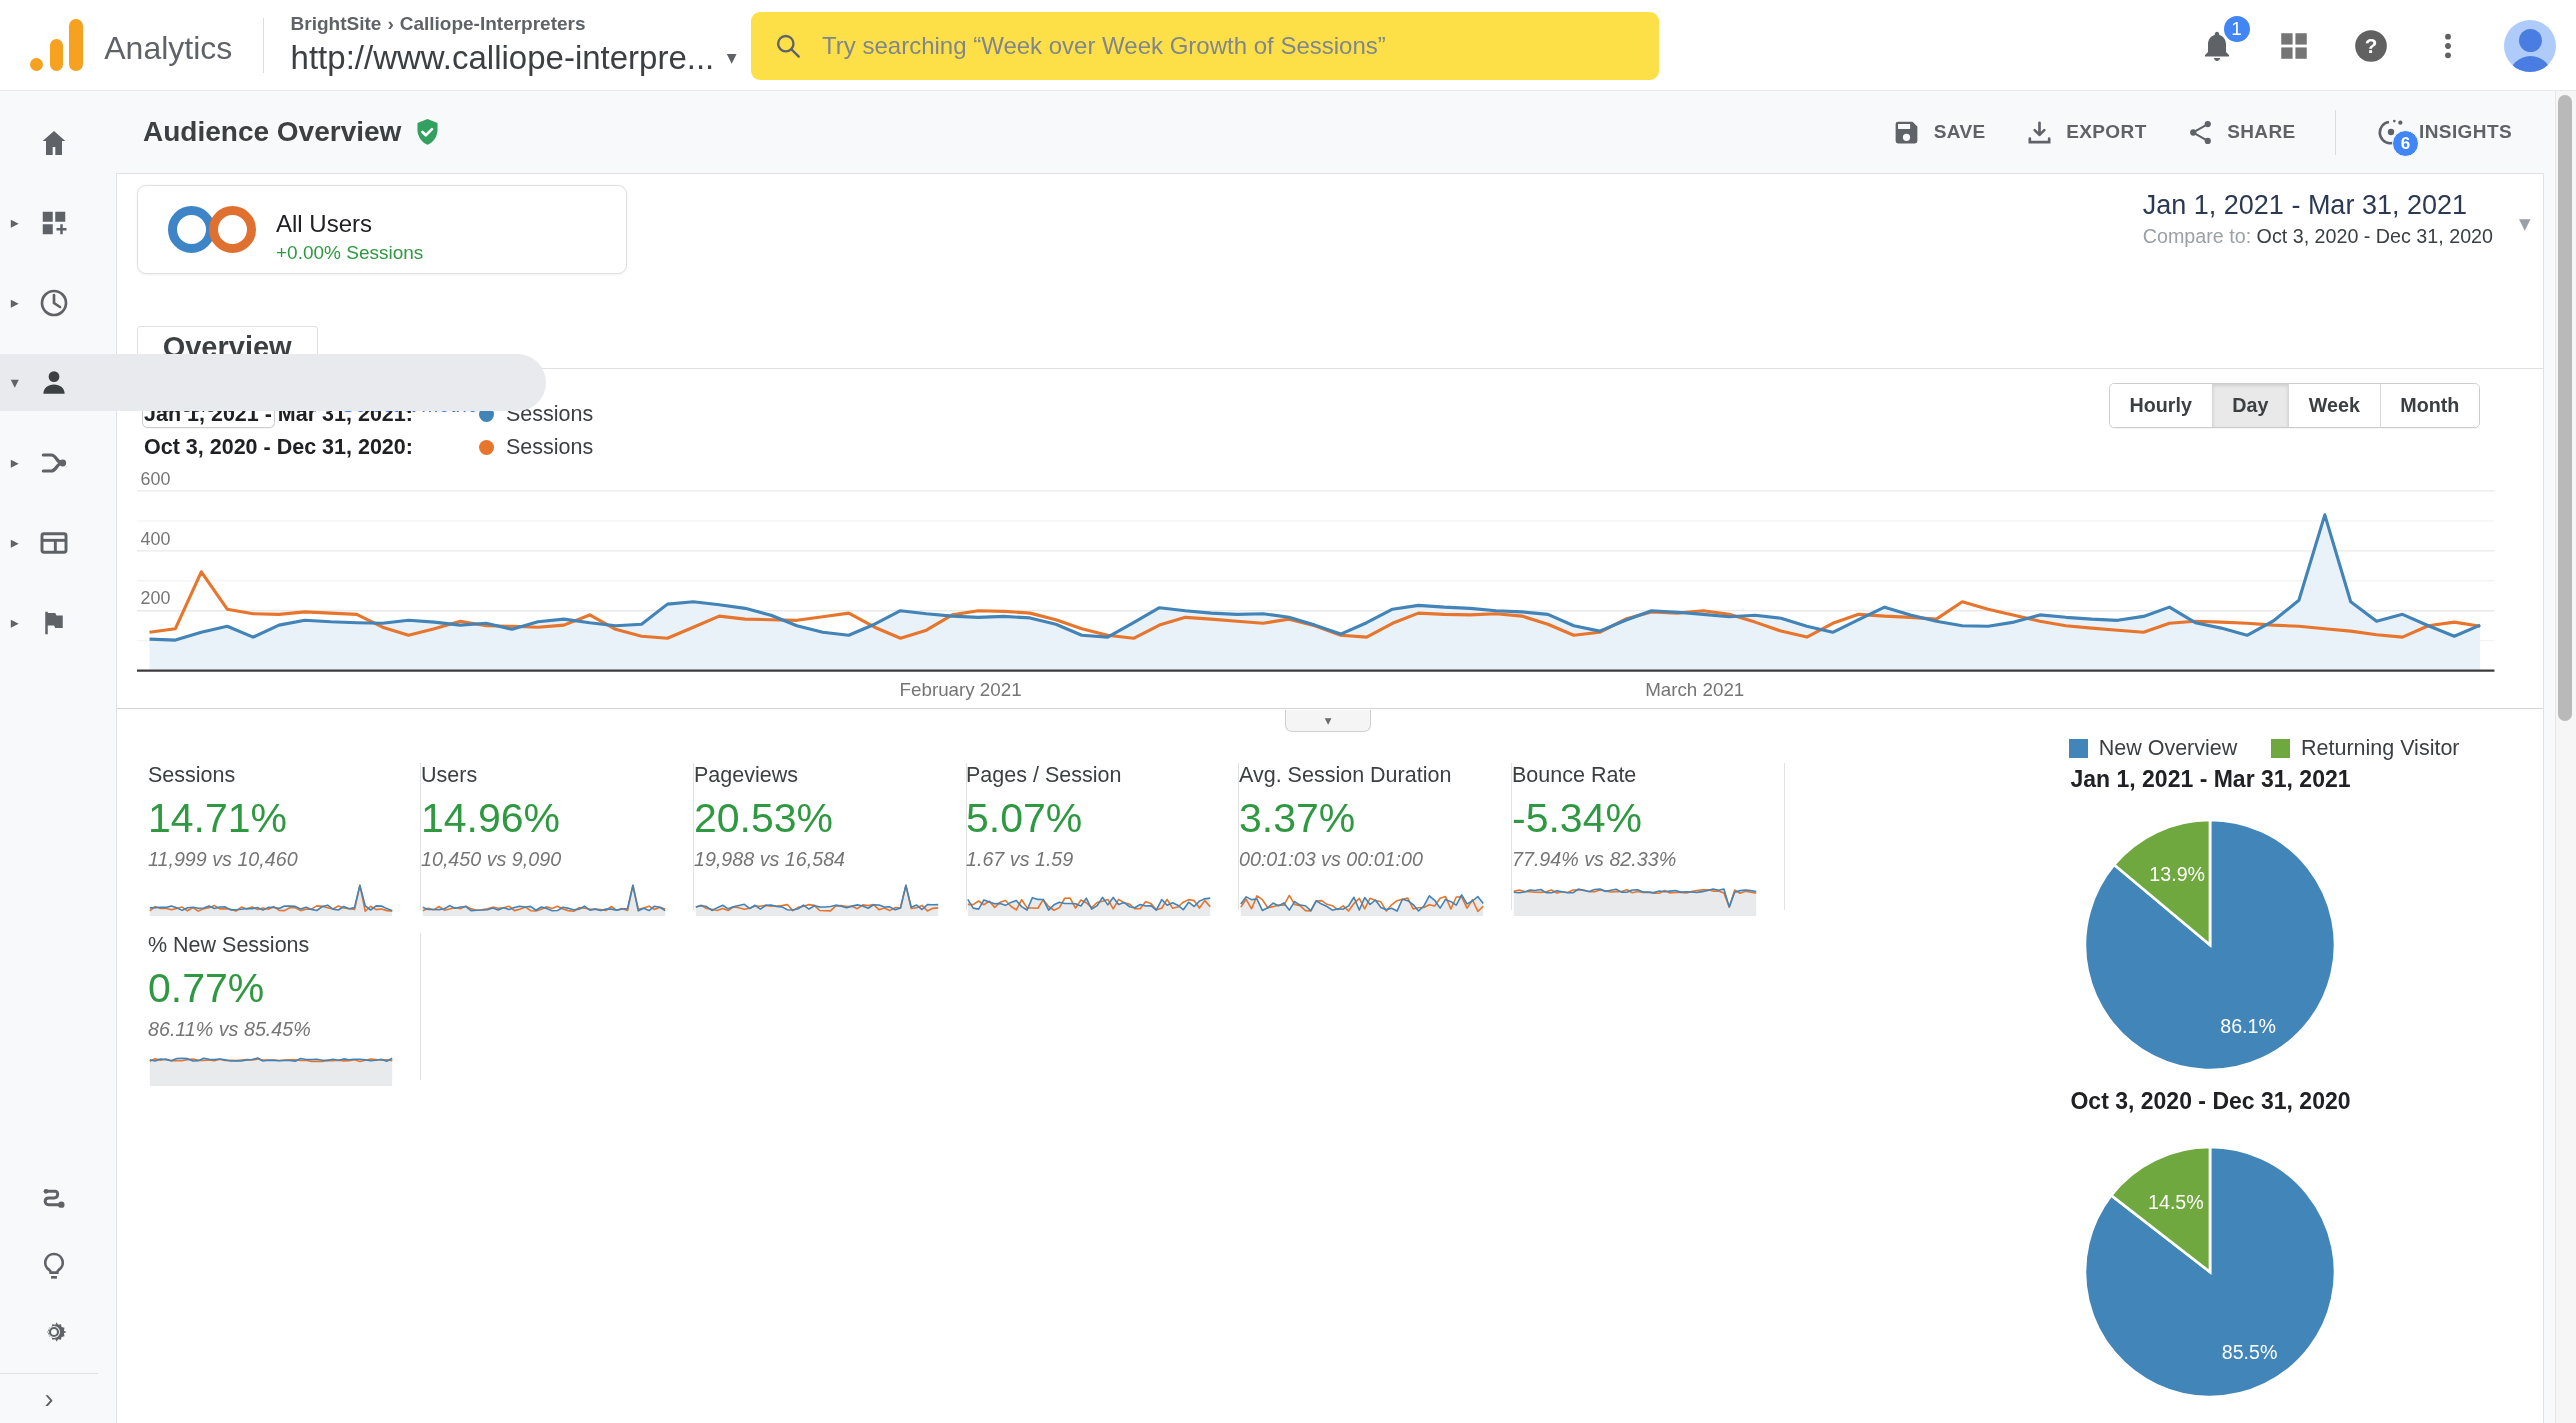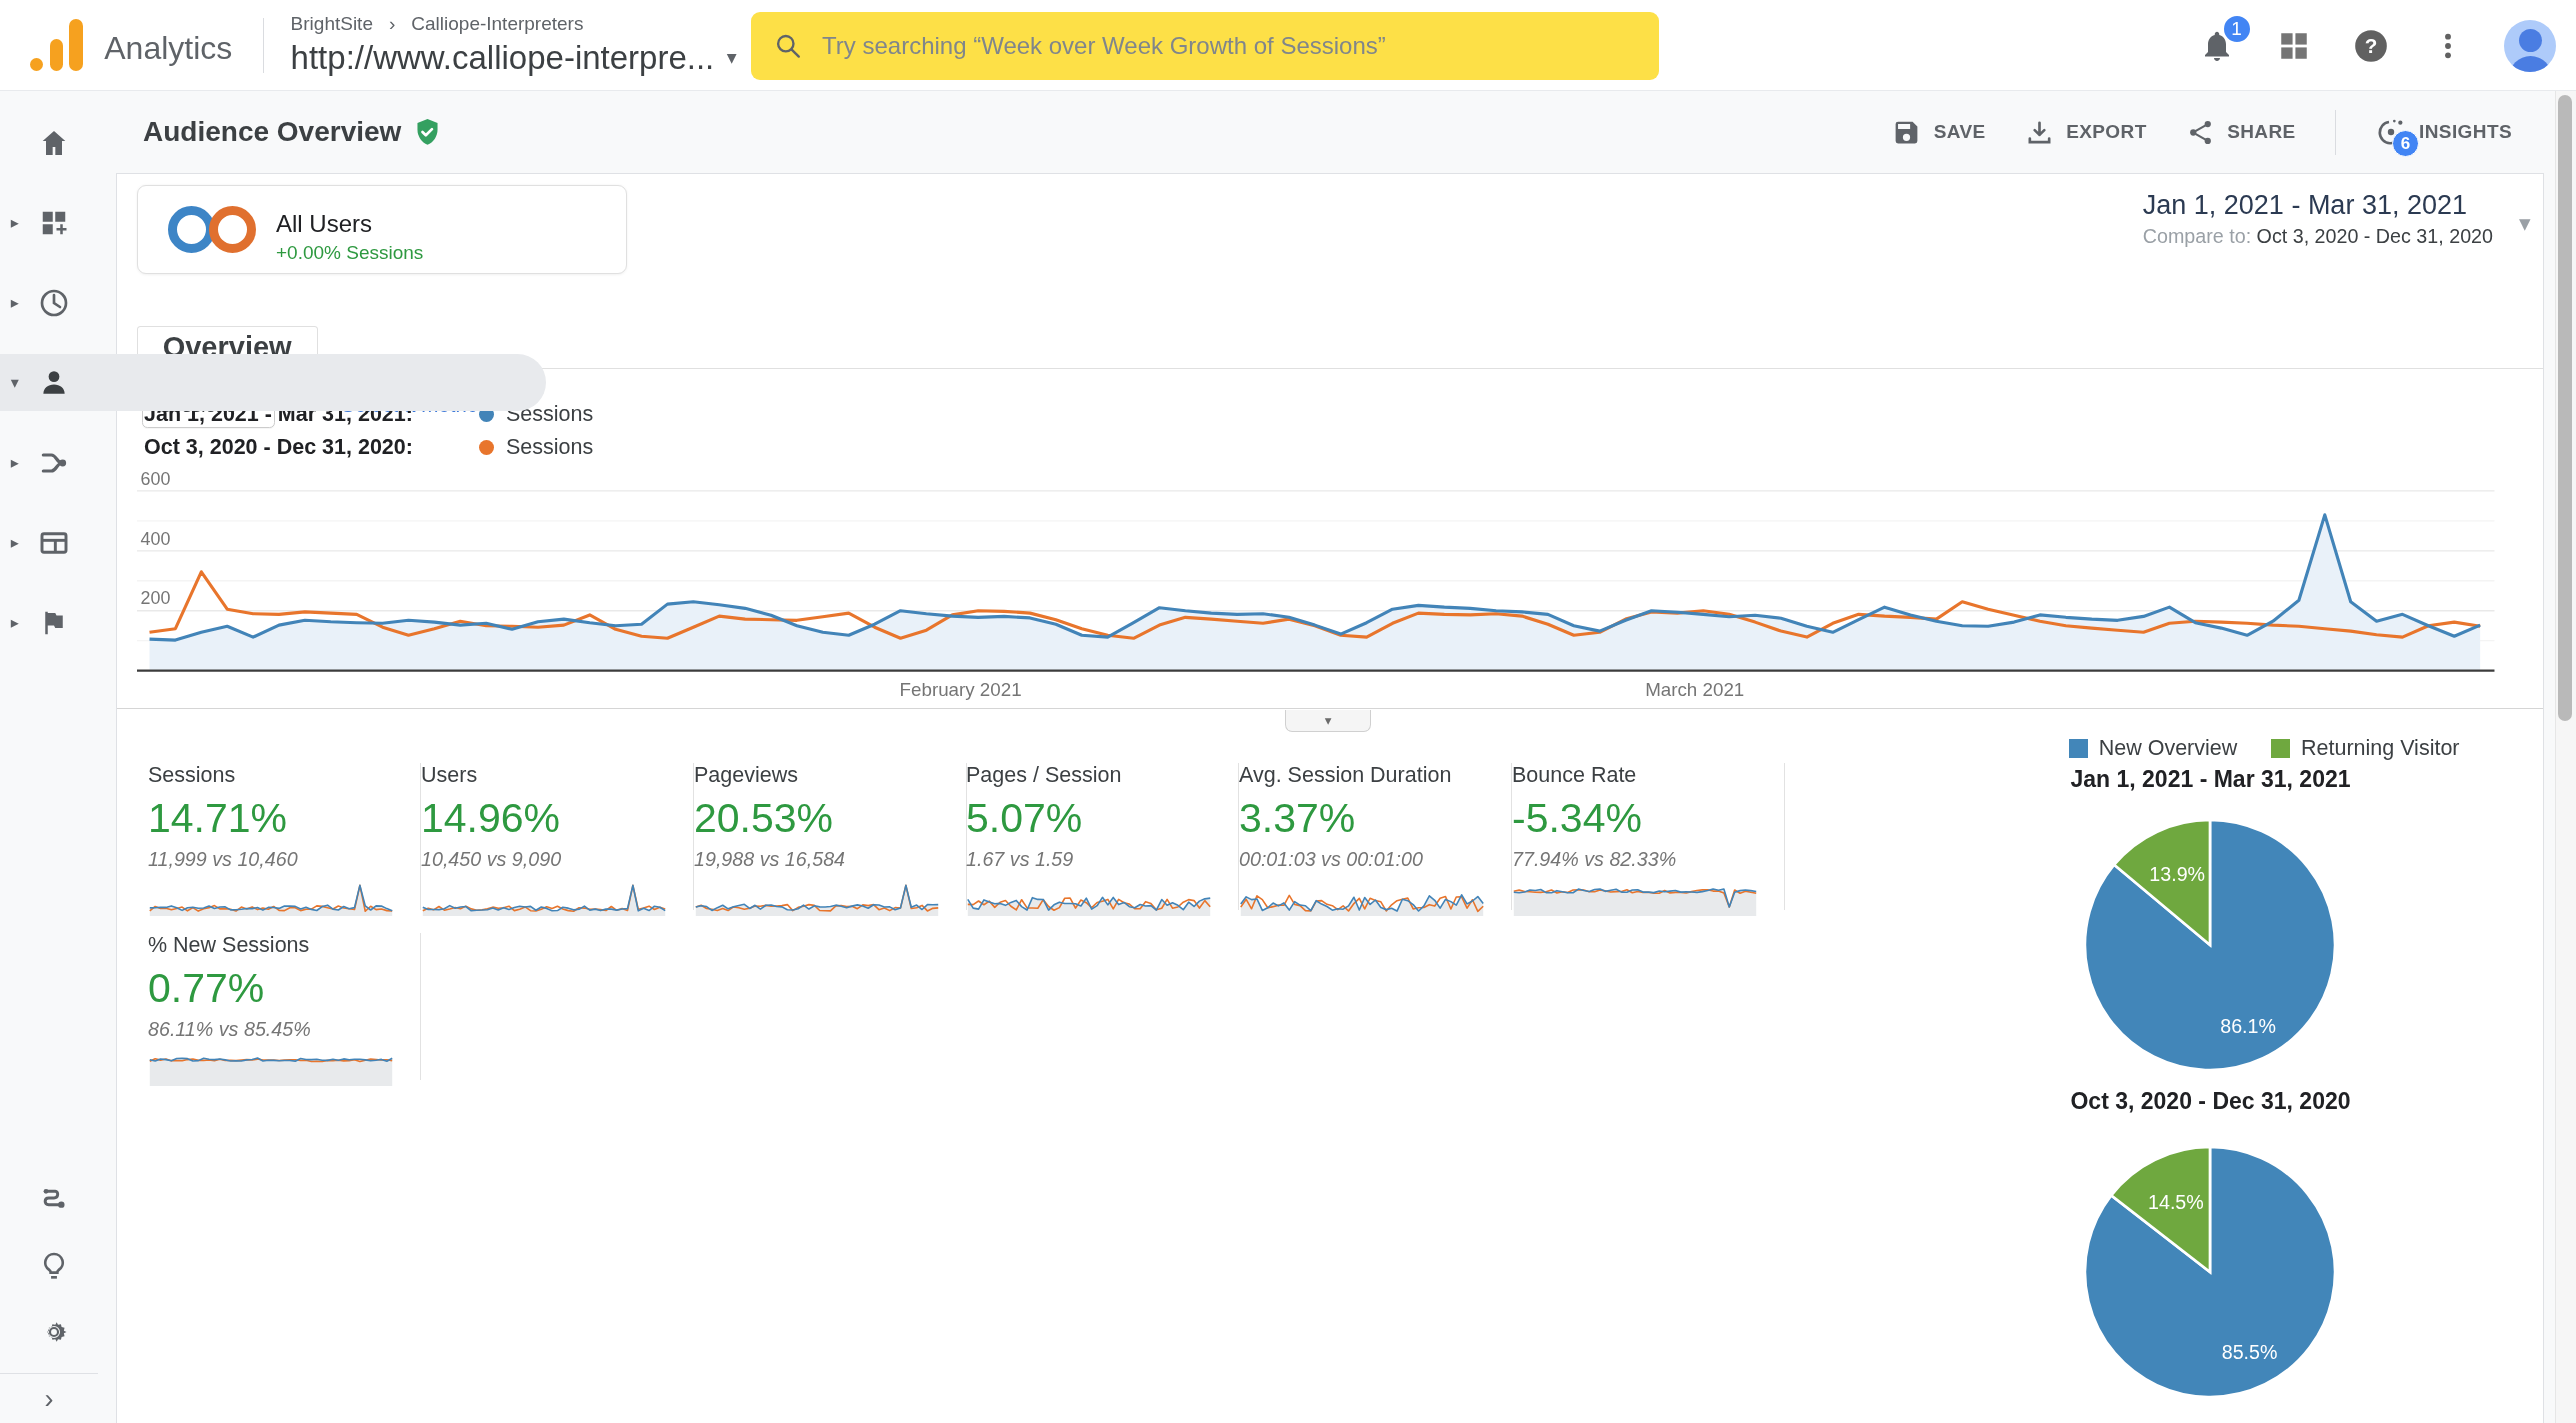--- a/index.html
+++ b/index.html
@@ -10,21 +10,21 @@
   
   .header { position:absolute; top:0; left:0; right:0; height:91px; background:#fff; border-bottom:0.9px solid #e8eaed; display:flex; align-items:center; z-index:30; }
   .brand { display:flex; align-items:flex-end; gap:9px; padding:0 25px 0 30px; }
   .logo-bars { display:flex; align-items:flex-end; gap:6.3px; height:52px; }
   .logo-dot { width:13.4px; height:13.4px; border-radius:50%; background:#f6a11f; }
   .logo-bar-mid { width:13.4px; height:32px; border-radius:7.2px; background:#f6a11f; }
   .logo-bar-tall { width:13.4px; height:52px; border-radius:7.2px; background:#f6a11f; }
   .brand-name { font-size:32px; color:#5f6368; font-weight:400; line-height:1; padding-bottom:7.2px; padding-left:12.5px; }
   .header-divider { width:0.9px; height:55px; background:#dadce0; margin:0 27px 0 5.4px; }
   .crumb-block { display:flex; flex-direction:column; justify-content:center; gap:3.6px; }
-  .crumb { font-size:19px; color:#5f6368; display:flex; gap:16px; align-items:flex-start; }
+  .crumb { font-size:19px; color:#5f6368; display:flex; gap:6px; align-items:flex-start;font-weight:bold; }
   .view-row { display:flex; align-items:center; gap:12.5px; }
   .view-name { font-size:33px; color:#3c4043; }
   .caret { color:#5f6368; font-size:19.7px; }
   .search { position:absolute; left:751px; top:11.6px; width:908px; height:68px; background:#fde047; border-radius:9px; display:flex; align-items:center; padding:0 23px; gap:19.7px; }
   .search input { border:none; outline:none; background:transparent; font-size:24px; color:#3c4043; width:100%; font-family:inherit; }
   .search input::placeholder { color:#80868b; }
   .header-icons { position:absolute; right:19.7px; top:0; height:91px; display:flex; align-items:center; gap:36px; }
   .hicon { position:relative; width:41px; height:41px; display:flex; align-items:center; justify-content:center; cursor:pointer; }
   .badge { position:absolute; top:-10.7px; right:-14.3px; background:#4285f4; color:#fff; border-radius:50%; width:30px; height:30px; font-size:19px; display:flex; align-items:center; justify-content:center; border:2.7px solid #fff; }
   .avatar { width:52px; height:52px; border-radius:50%; background:#aecbfa; overflow:hidden; position:relative; }
@@ -359,20 +359,26 @@
       <div class="tab">Overview</div>
     </div>
 
     <div class="controls">
       <div class="metric-btn">
         <span>Sessions</span>
         <span class="caret" style="font-size:15px;">▾</span>
       </div>
       <div class="vs-label">VS.</div>
       <div class="metric-link">Select a metric</div>
+      <div class="granularity" id="granularity">
+          <div class="gbtn">Hourly</div>
+          <div class="gbtn active">Day</div>
+          <div class="gbtn">Week</div>
+          <div class="gbtn">Month</div>
+        </div>
     </div>
 
     <div class="chart-legend" id="chart-legend">
         <div class="cl-row">
           <span class="cl-date">Jan 1, 2021 - Mar 31, 2021:</span>
     <span class="cl-dot" style="background:#4284b8"></span>
     <span class="cl-series">Sessions</span>
         </div>
         <div class="cl-row">
           <span class="cl-date">Oct 3, 2020 - Dec 31, 2020:</span>

